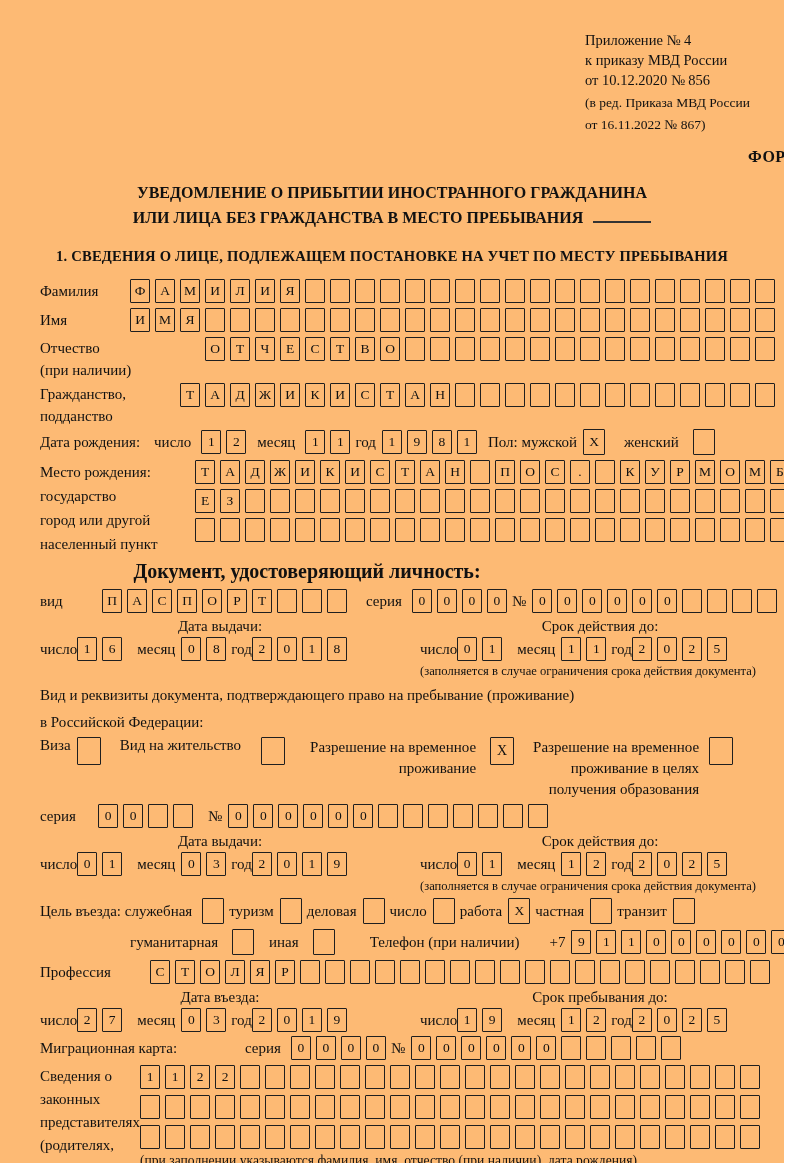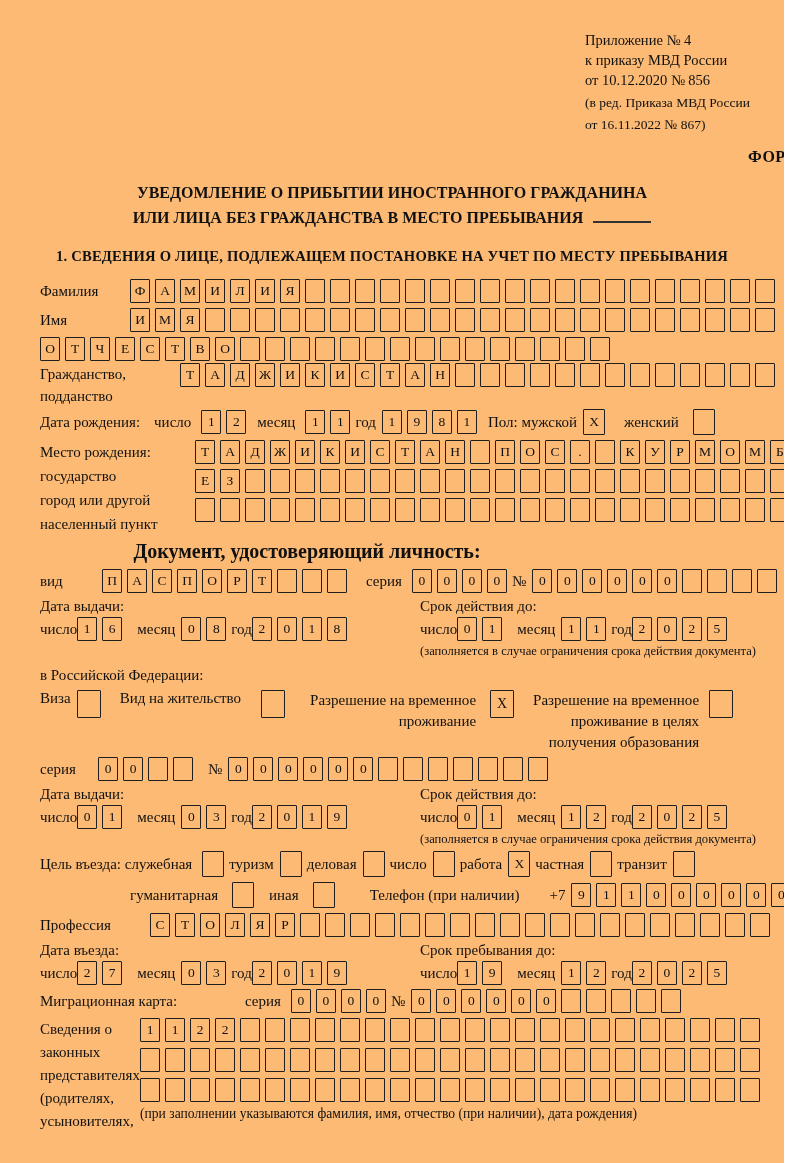--- a/index.html
+++ b/index.html
@@ -35,21 +35,21 @@
   .cb .cell{width:24px;height:28px;font-size:14px;}
   .sexcb .cell{width:22px;height:26px;}
   .formarea{margin-top:14px;}
   .lblcol{flex:none;font-size:15px;line-height:22px;}
   .toprow{align-items:flex-start;}
   .center-bold{font-weight:bold;font-size:20px;text-align:center;margin:4px 210px 6px 0;}
   
   .date2{display:flex;margin-bottom:4px;}
   .dcol{width:360px;}
   .dcol.rt{width:360px;margin-left:20px;}
-  .dhead{text-align:left;font-size:15px;margin-bottom:2px;}
+  .dhead{text-align:center;font-size:15px;margin-bottom:2px;}
   .drow{display:flex;align-items:center;}
   .dnote{font-size:12.6px;margin-top:3px;white-space:nowrap;}
   .gap6{width:6px;flex:none;} .gap10{width:10px;flex:none;} .gap14{width:14px;flex:none;}
   .gap20{width:20px;flex:none;} .gap30{width:30px;flex:none;}
   .para{font-size:15px;line-height:25px;margin-bottom:2px;}
   .pml{font-size:15px;line-height:21px;text-align:right;flex:none;}
   .note-center{font-size:13.6px;margin-top:4px;}
 </style>
 </head>
 <body>
@@ -133,20 +133,24 @@
           <span class="cell"></span>
           <span class="cell"></span>
           <span class="cell"></span>
           <span class="cell"></span>
           <span class="cell"></span>
           <span class="cell"></span>
         </span>
     </div>
 
     <div class="row toprow" style="margin-bottom:2px">
+      <span class="lblcol" style="width:165px">
+        <span style="display:block">Отчество</span>
+        <span style="display:block">(при наличии)</span>
+      </span>
       <span class="cells">
           <span class="cell">О</span>
           <span class="cell">Т</span>
           <span class="cell">Ч</span>
           <span class="cell">Е</span>
           <span class="cell">С</span>
           <span class="cell">Т</span>
           <span class="cell">В</span>
           <span class="cell">О</span>
           <span class="cell"></span>
@@ -413,20 +417,21 @@
               <span class="cell">2</span>
               <span class="cell">0</span>
               <span class="cell">2</span>
               <span class="cell">5</span>
             </span>
         </div>
         <div class="dnote">(заполняется в случае ограничения срока действия документа)</div>
       </div>
     </div>
 
+    <div class="para">Вид и реквизиты документа, подтверждающего право на пребывание (проживание)</div>
     <div class="para">в Российской Федерации:</div>
 
     <div class="row toprow" style="margin-bottom:4px">
       <span class="lbl">Виза</span>
         <span class="gap6"></span>
       <span class="cells cb">
           <span class="cell"></span>
         </span>
         <span class="gap14"></span>
       <span class="lbl">Вид на жительство</span>

